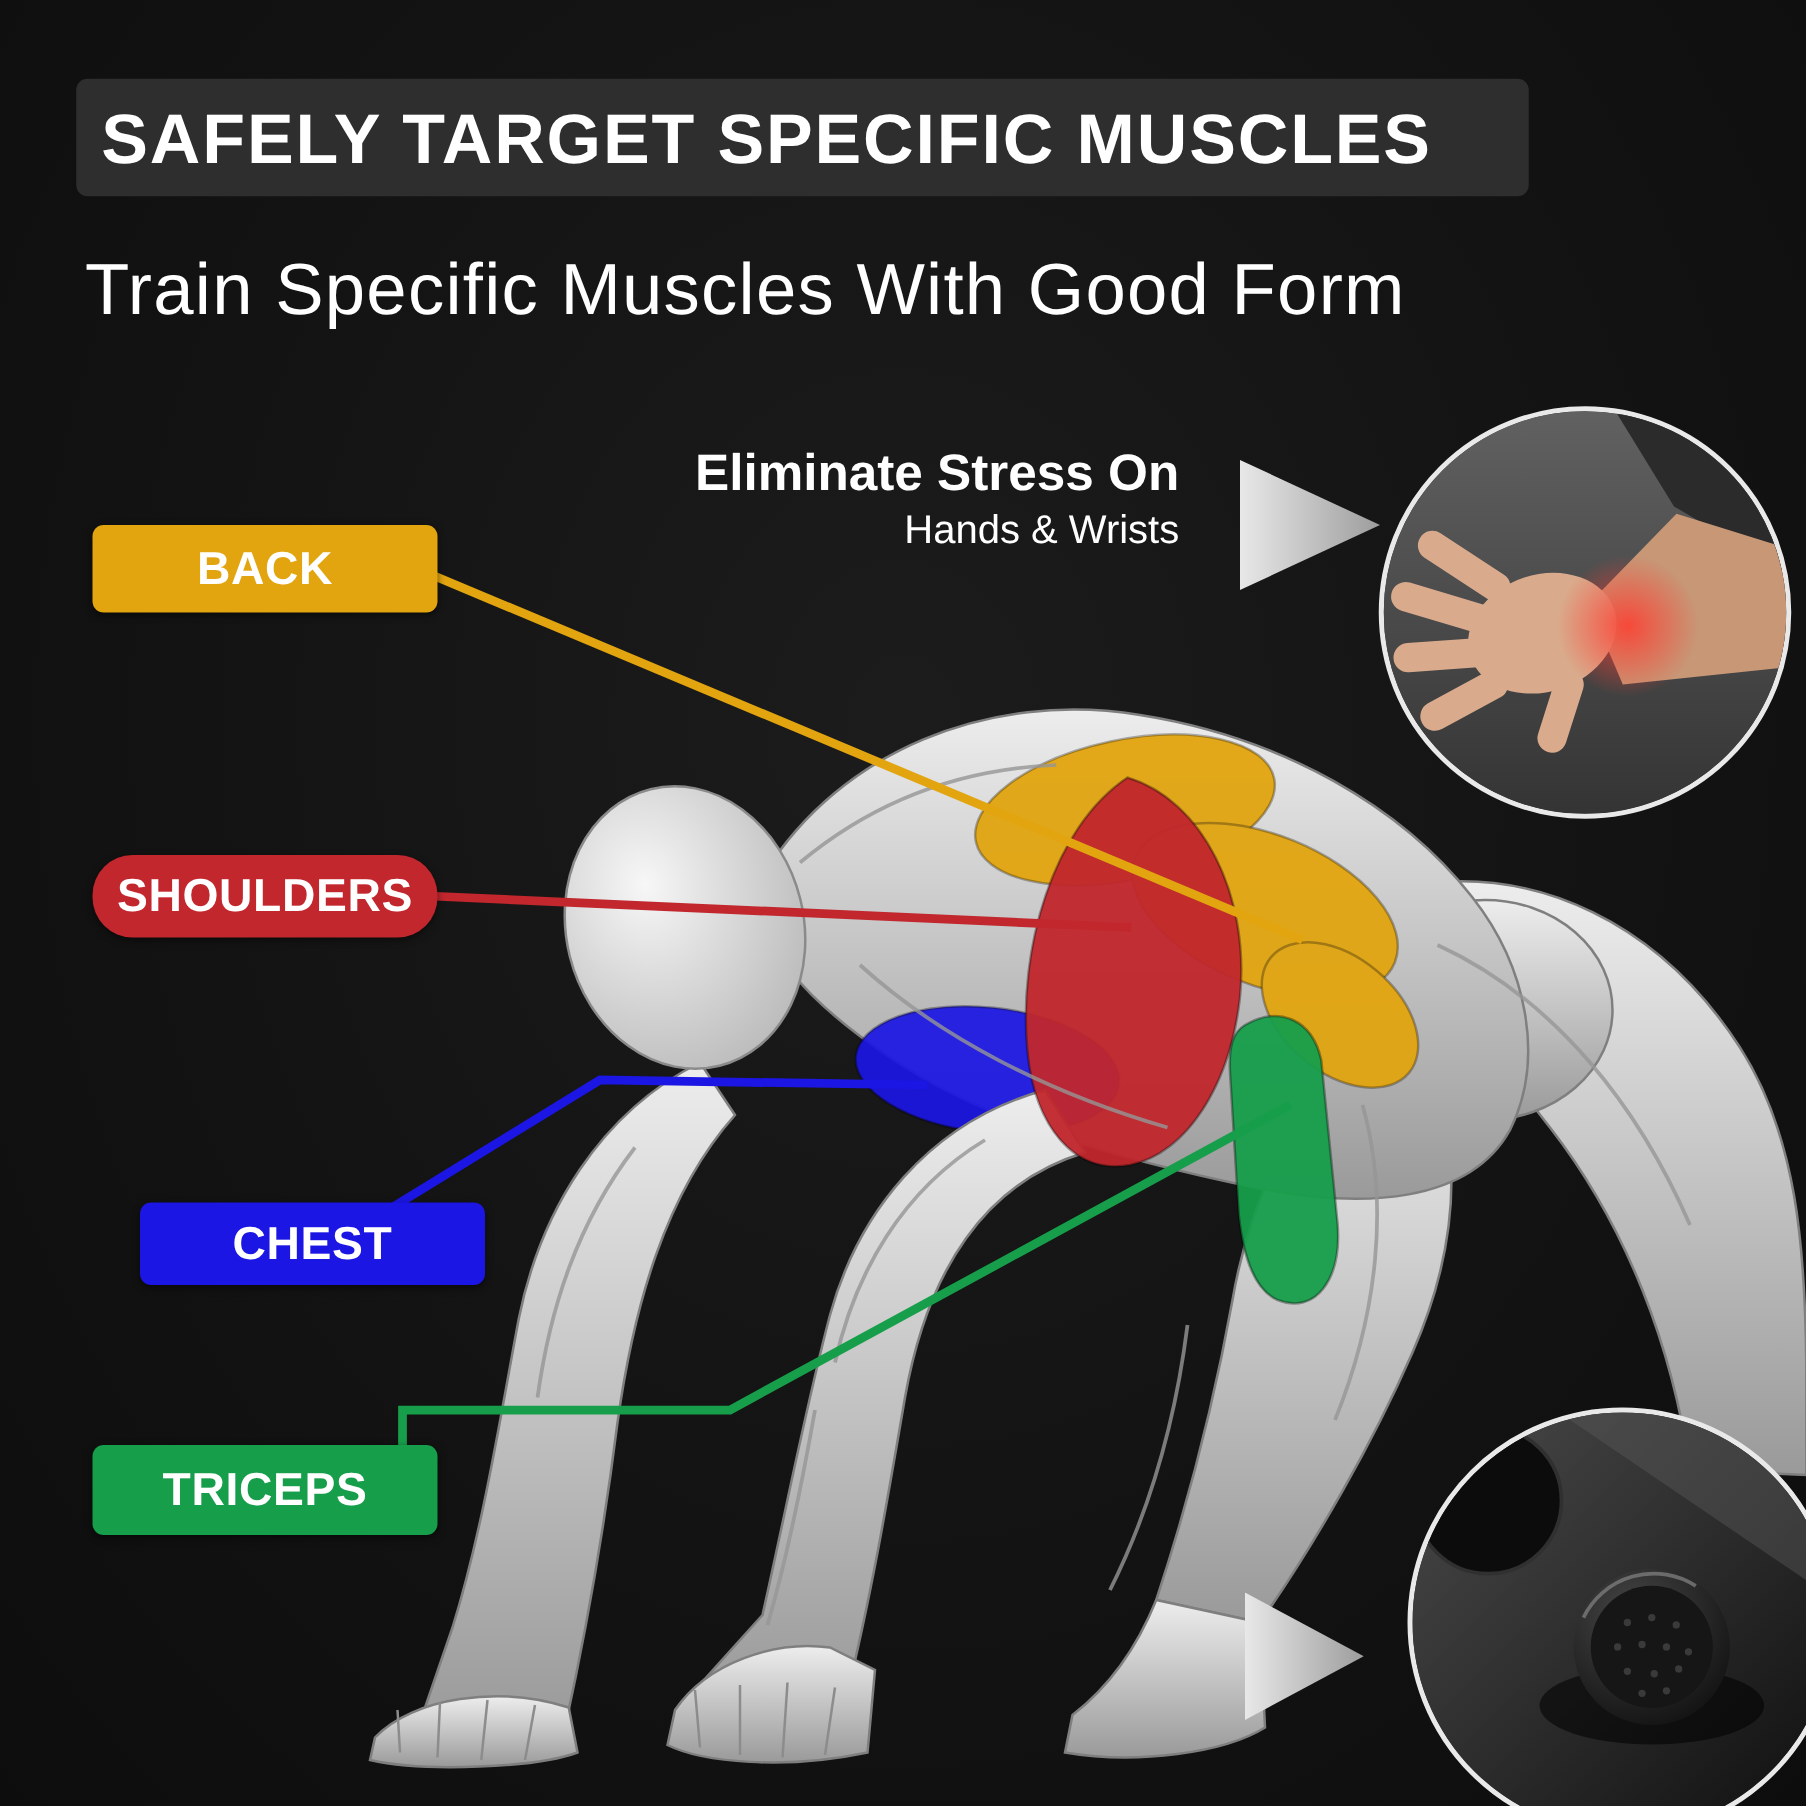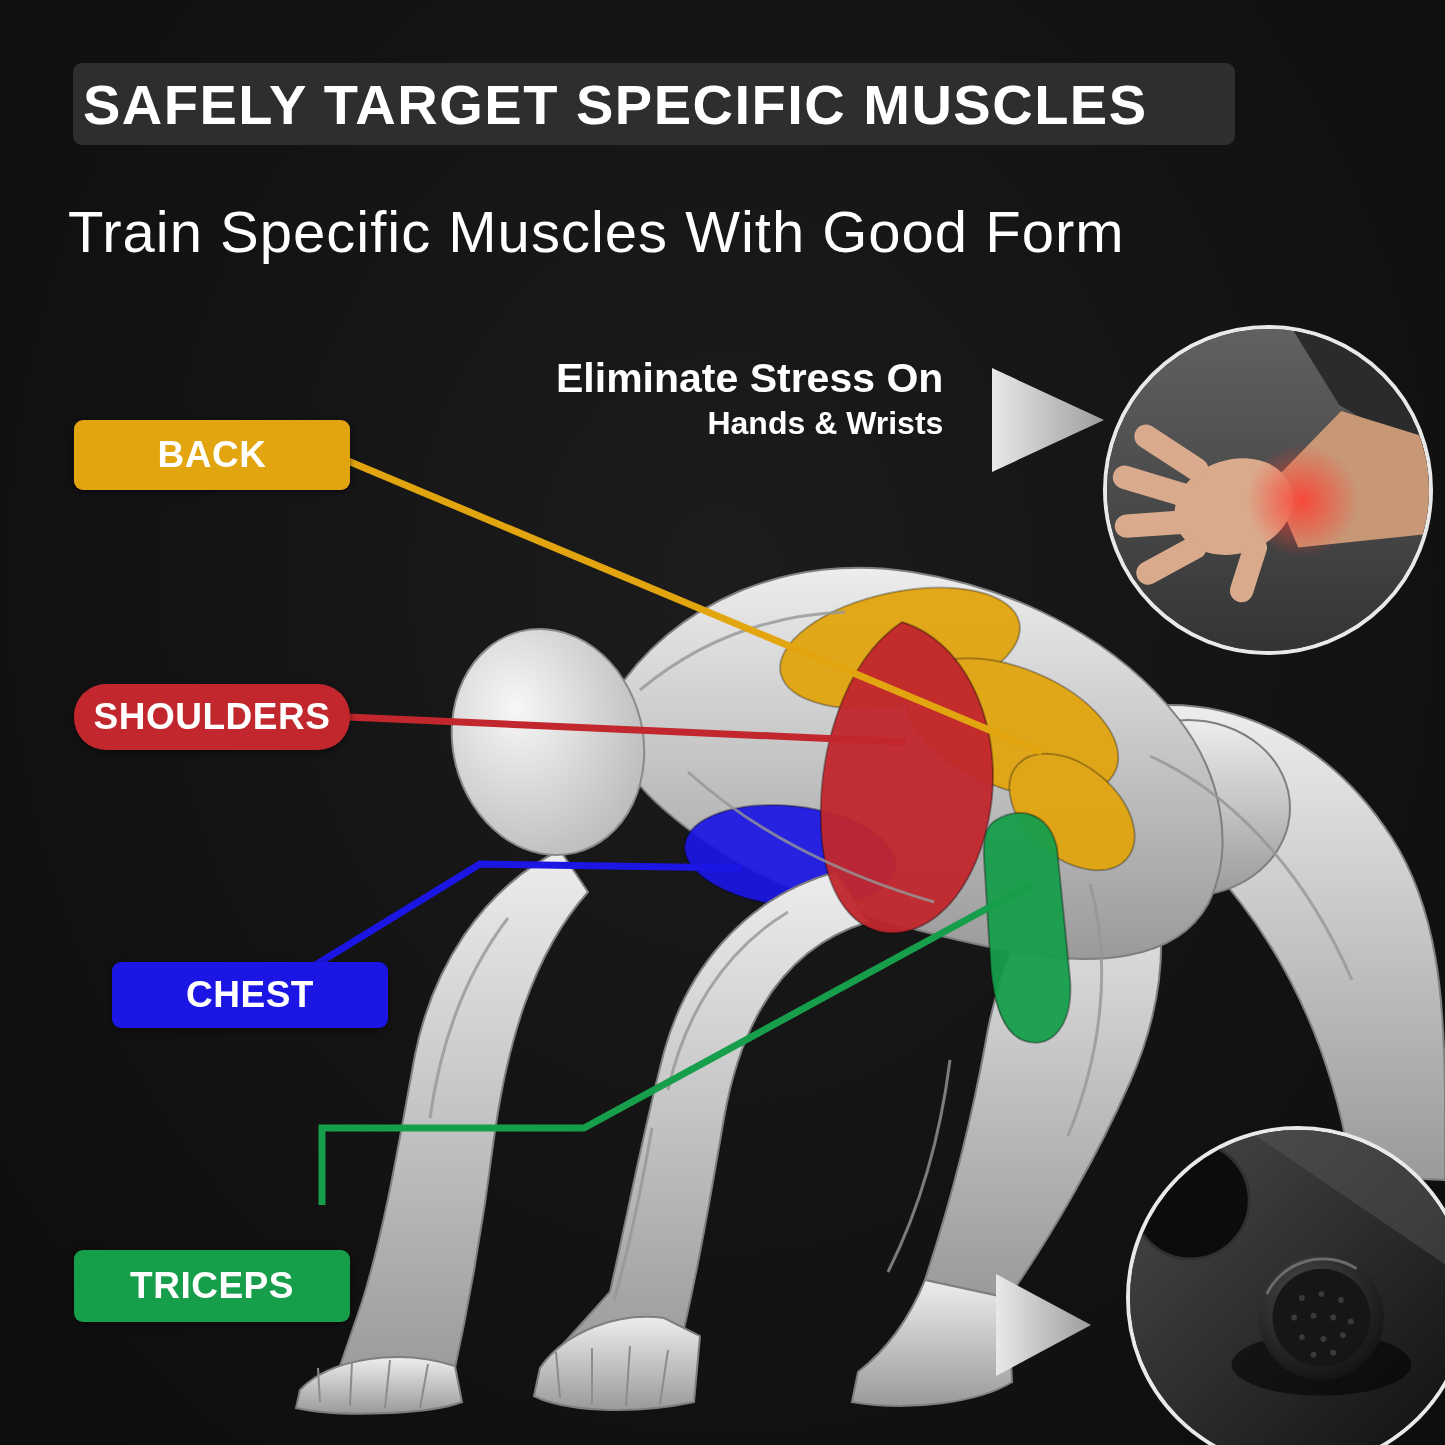--- a/index.html
+++ b/index.html
@@ -3,41 +3,41 @@
 <meta charset="utf-8">
 <style>
   html,body{margin:0;padding:0;background:#000;}
   .canvas{
     position:relative;width:1445px;height:1445px;overflow:hidden;
     background:radial-gradient(ellipse at 50% 40%, #1c1c1c 0%, #131313 55%, #0d0d0d 100%);
     font-family:"Liberation Sans", sans-serif;color:#fff;
   }
   .layer{position:absolute;left:0;top:0;width:1445px;height:1445px;}
   .header-bar{
-    position:absolute;left:73px;top:63px;width:1162px;height:82px;
+    position:absolute;left:61px;top:63px;width:1162px;height:94px;
     background:#2e2e2e;border-radius:9px;display:flex;align-items:center;
-    padding-left:10px;box-sizing:border-box;
+    padding-left:20px;box-sizing:border-box;
   }
   .header-bar .title{font-size:56px;font-weight:700;letter-spacing:1.5px;color:#fff;white-space:nowrap;}
   .subtitle{
     position:absolute;left:68px;top:198px;font-size:58px;font-weight:400;
     letter-spacing:1px;color:#fff;white-space:nowrap;
   }
   .muscle-label{
     position:absolute;display:flex;align-items:center;justify-content:center;
     border-radius:9px;color:#fff;font-weight:800;font-size:37px;letter-spacing:.5px;
     box-shadow:0 2px 6px rgba(0,0,0,.5);
   }
   .lbl-back{left:74px;top:420px;width:276px;height:70px;}
   .lbl-shoulders{left:74px;top:684px;width:276px;height:66px;}
   .lbl-chest{left:74px;top:962px;width:276px;height:66px;}
-  .lbl-triceps{left:74px;top:1250px;width:276px;height:72px;}
+  .lbl-triceps{left:74px;top:1156px;width:276px;height:72px;}
   .callout{position:absolute;}
   .callout .c-title{font-size:41px;font-weight:800;line-height:1.1;white-space:nowrap;}
-  .callout .c-sub{font-size:32px;font-weight:700;margin-top:4px;white-space:nowrap;}
+  .callout .c-sub{font-size:32px;font-weight:400;margin-top:4px;white-space:nowrap;}
   .co-wrists{left:556px;top:356px;text-align:right;}
   .co-stickers{left:540px;top:1266px;width:440px;text-align:center;}
   .co-stickers .c-sub{font-size:28px;font-weight:600;}
   .arrow{position:absolute;}
   .arrow-1{left:992px;top:368px;width:112px;height:104px;}
   .arrow-2{left:996px;top:1274px;width:95px;height:102px;}
   .photo-circle{
     position:absolute;border-radius:50%;border:4px solid #e9e9e9;
     overflow:hidden;box-sizing:border-box;background:#333;
   }

